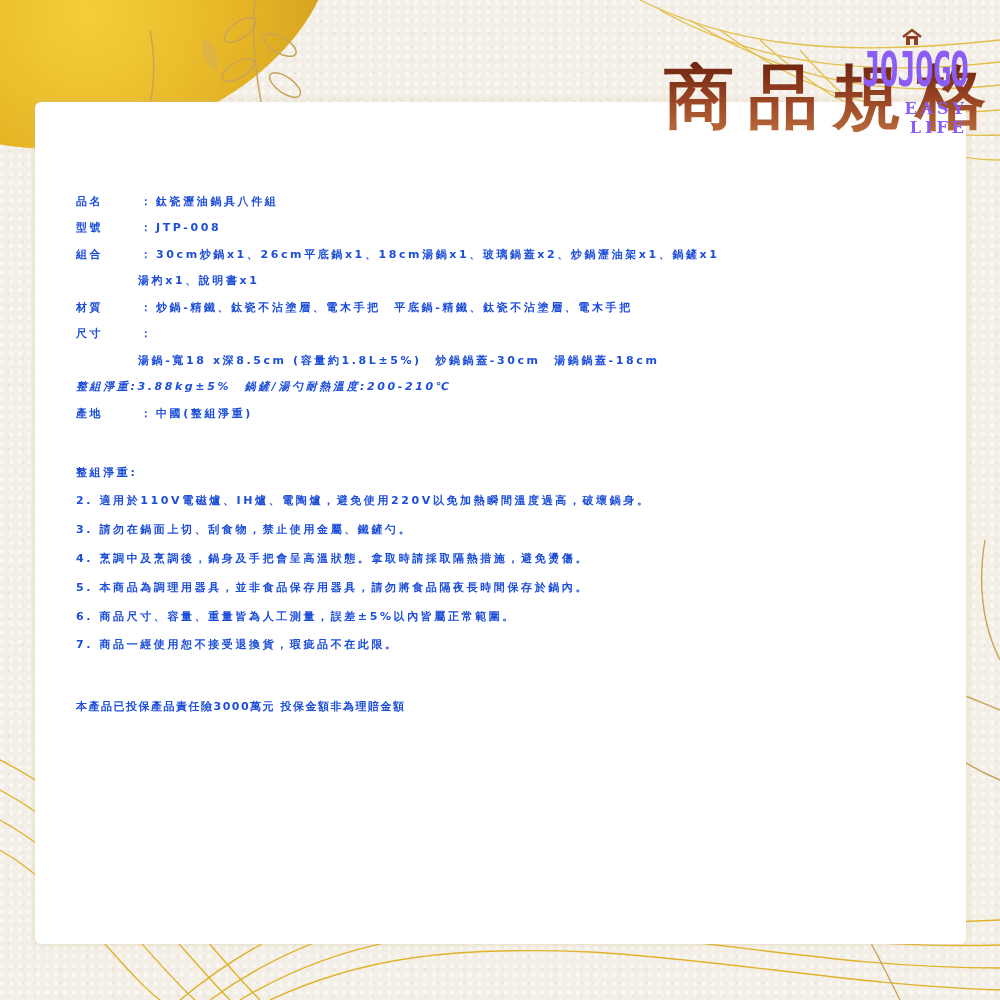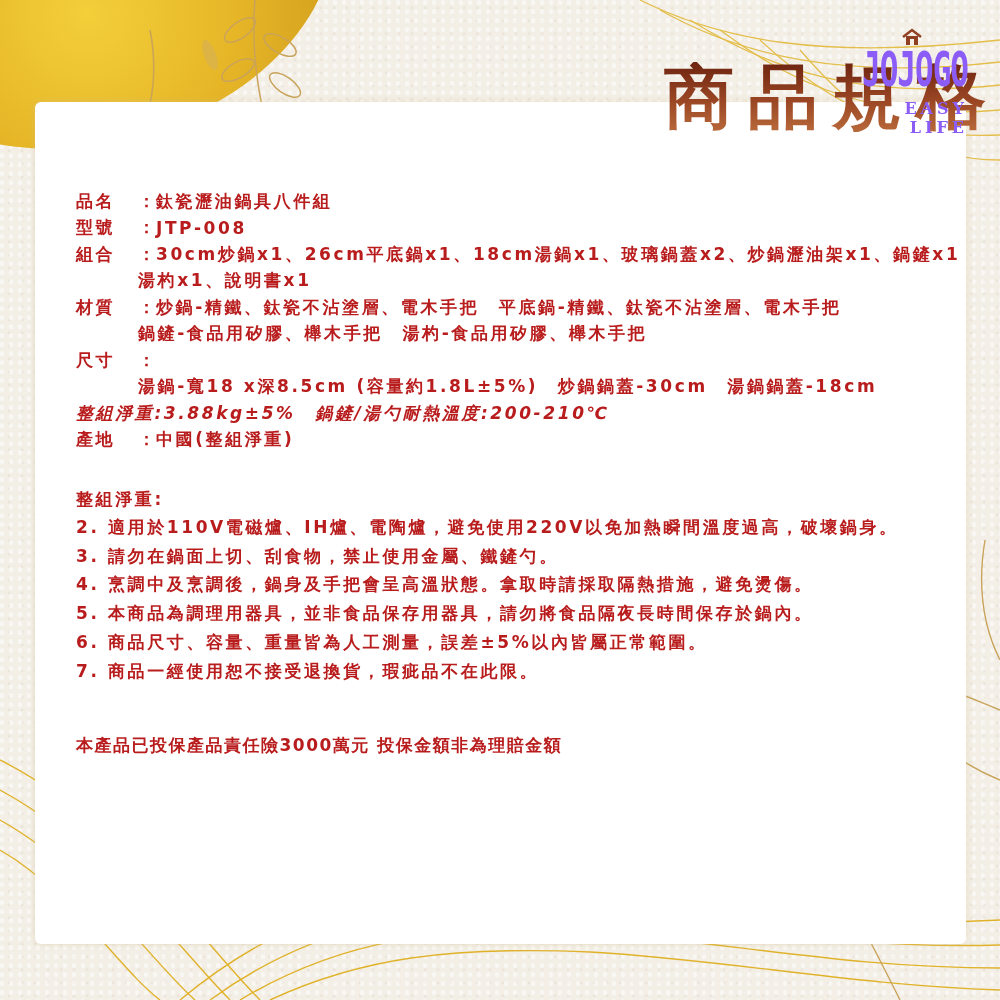--- a/index.html
+++ b/index.html
@@ -74,34 +74,34 @@
       margin-top: 14px;
       font-family: "DejaVu Serif", "Liberation Serif", serif;
       font-size: 16px;
       letter-spacing: 4px;
       font-weight: bold;
     }
     .content {
       position: absolute;
       left: 76px; top: 188px;
       z-index: 3;
-      color: #b91c1c;
-      font-size: 17px;
+      color: #1d4ed8;
+      font-size: 11px;
       font-weight: bold;
       letter-spacing: 2.6px;
     }
     .row { display: flex; height: 26.5px; align-items: center; white-space: nowrap; }
     .row .label { width: 62px; }
     .row .colon { width: 18px; text-align: center; }
     .cont { padding-left: 62px; height: 26.5px; display: flex; align-items: center; white-space: nowrap; }
     .plain { height: 26.5px; display: flex; align-items: center; white-space: nowrap; font-style: italic; }
     .spacer { height: 32px; }
     .notes-title { height: 28px; display: flex; align-items: center; }
     .note { height: 28.8px; display: flex; align-items: center; white-space: nowrap; }
-    .insurance { margin-top: 46px; height: 28px; display: flex; align-items: center; letter-spacing: 1.5px; }
+    .insurance { margin-top: 33px; height: 28px; display: flex; align-items: center; letter-spacing: 1.5px; }
   </style>
 </head>
 <body>
 
 <div class="bg-texture"></div>
 <div class="gold-blob"></div>
 
 <svg class="deco-svg" width="1000" height="1000" viewBox="0 0 1000 1000">
 
   <g stroke="#e2b93a" stroke-width="1.3" fill="none" opacity="0.9">
@@ -173,21 +173,20 @@
     <span class="colon">：</span>
     <span>30cm炒鍋x1、26cm平底鍋x1、18cm湯鍋x1、玻璃鍋蓋x2、炒鍋瀝油架x1、鍋鏟x1</span>
   </div>
   <div class="cont">湯杓x1、說明書x1</div>
 
   <div class="row">
     <span class="label">材質</span>
     <span class="colon">：</span>
     <span>炒鍋-精鐵、鈦瓷不沾塗層、電木手把　平底鍋-精鐵、鈦瓷不沾塗層、電木手把</span>
   </div>
-  <div class="cont">鍋鏟-食品用矽膠、櫸木手把　湯杓-食品用矽膠、櫸木手把</div>
 
   <div class="row">
     <span class="label">尺寸</span>
     <span class="colon">：</span>
   </div>
   <div class="cont">湯鍋-寬18 x深8.5cm (容量約1.8L±5%)　炒鍋鍋蓋-30cm　湯鍋鍋蓋-18cm</div>
 
   <div class="plain">整組淨重:3.88kg±5%　鍋鏟/湯勺耐熱溫度:200-210℃</div>
 
   <div class="row">

